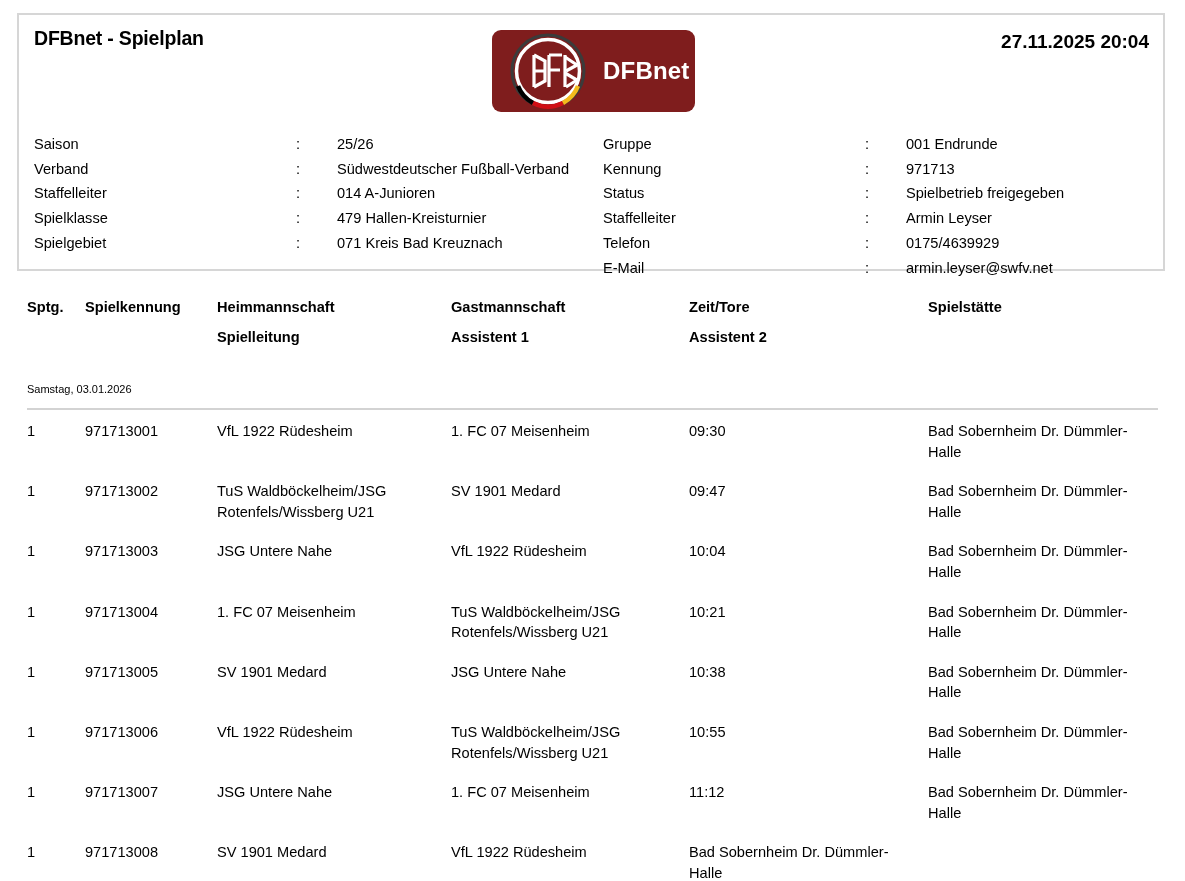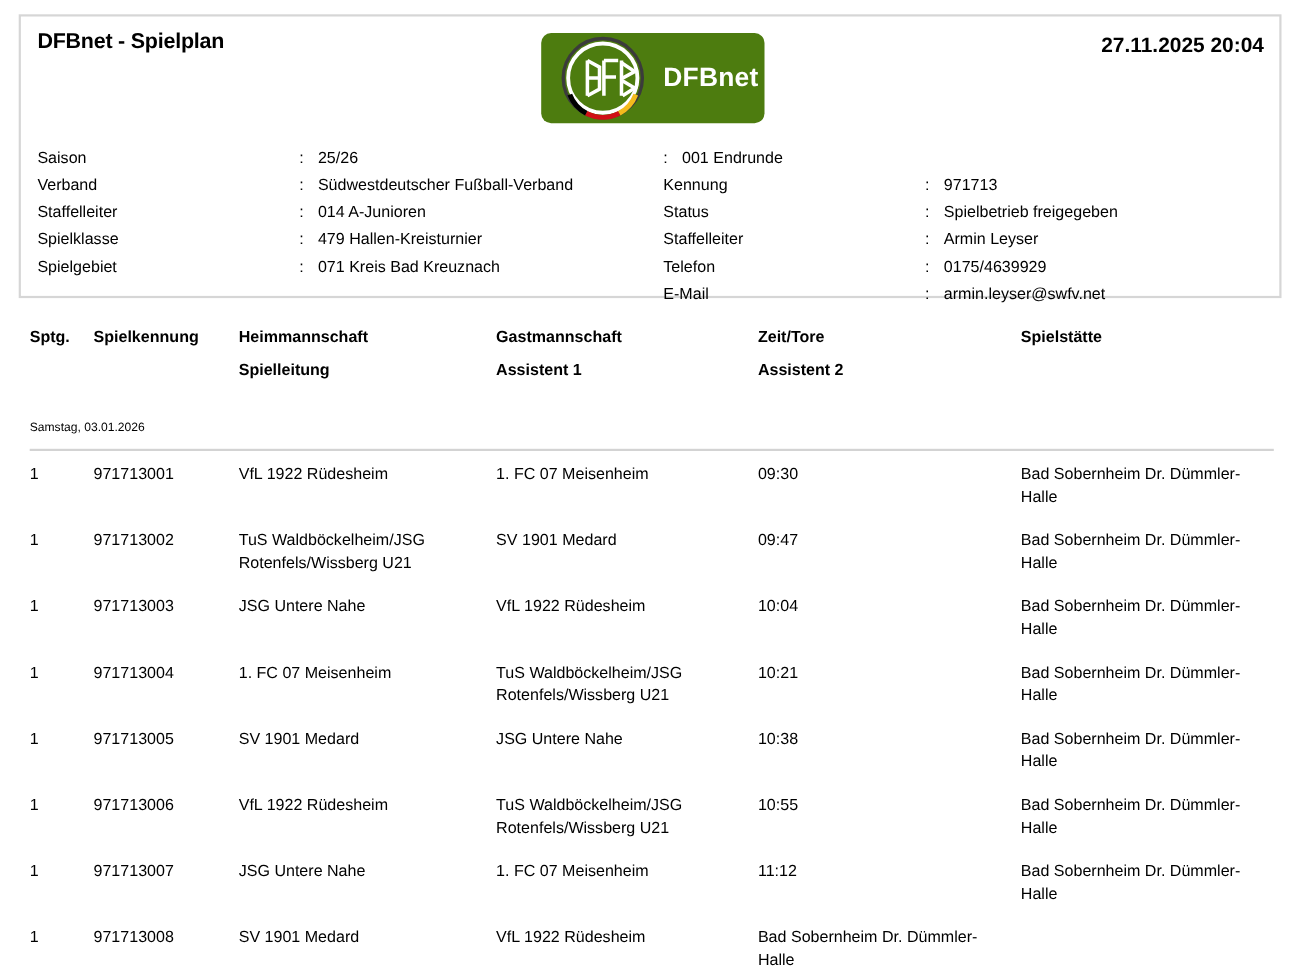--- a/index.html
+++ b/index.html
@@ -57,38 +57,39 @@
     white-space: nowrap;
   }
 
   
   .logo {
     position: absolute;
     left: 473px;
     top: 15px;
     width: 203px;
     height: 82px;
-    background: #4d7c0f;
+    background: #7f1d1d;
     border-radius: 9px;
     overflow: hidden;
   }
   .logo-svg { display: block; }
 
   
   .meta-col {
     position: absolute;
     font-size: 14.6px;
     line-height: 24.7px;
   }
   .meta-left  { left: 15px;  top: 117px; width: 560px; }
   .meta-right { left: 584px; top: 117px; width: 560px; }
 
   .meta-row {
     display: flex;
     white-space: nowrap;
+    gap: 24px;
   }
   .meta-label { width: 238px; flex: none; }
   .meta-colon { width: 17px;  flex: none; }
   .meta-value { flex: 1 1 auto; }
 
   
   .table {
     position: absolute;
     left: 27px;
     top: 296px;
@@ -196,20 +197,21 @@
       </div>
       <div class="meta-row">
         <span class="meta-label">Spielgebiet</span>
         <span class="meta-colon">:</span>
         <span class="meta-value">071 Kreis Bad Kreuznach</span>
       </div>
     </div>
 
     <div class="meta-col meta-right">
       <div class="meta-row">
+        <span class="meta-label">Gruppe</span>
         <span class="meta-colon">:</span>
         <span class="meta-value">001 Endrunde</span>
       </div>
       <div class="meta-row">
         <span class="meta-label">Kennung</span>
         <span class="meta-colon">:</span>
         <span class="meta-value">971713</span>
       </div>
       <div class="meta-row">
         <span class="meta-label">Status</span>

